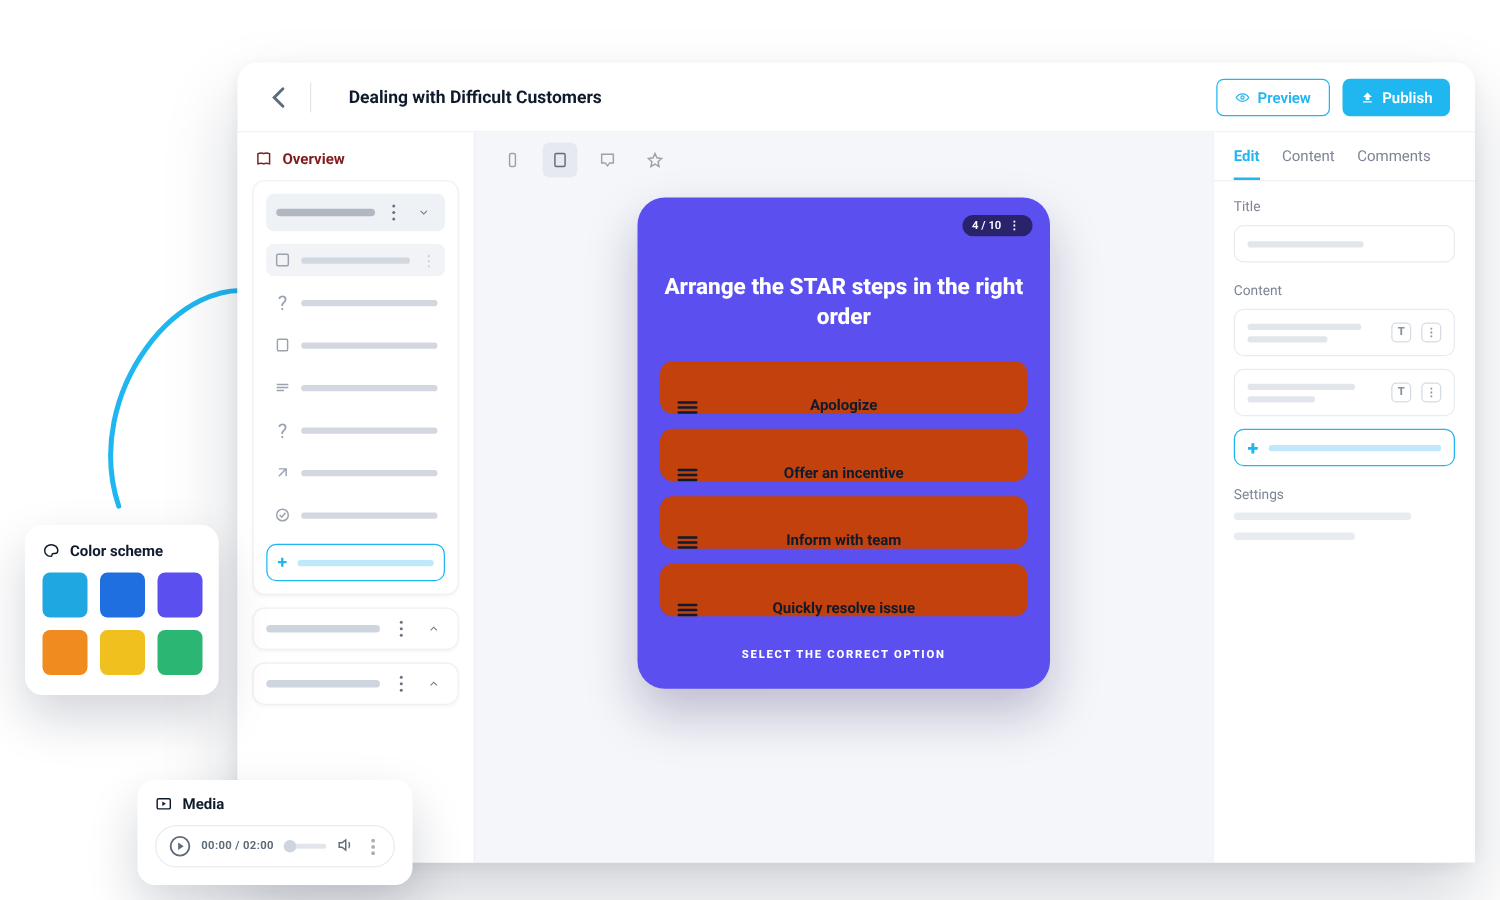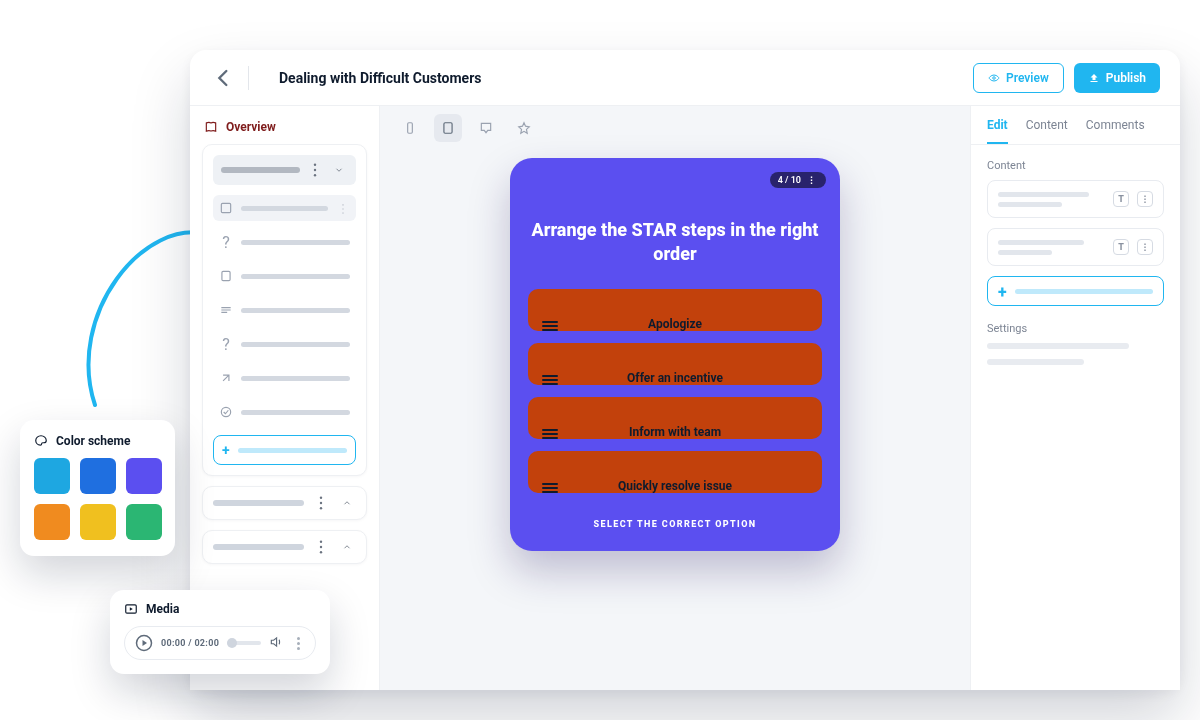--- a/index.html
+++ b/index.html
@@ -265,21 +265,21 @@
     .color-card {
       left: 20px; top: 420px; width: 155px; padding: 14px 14px 16px;
     }
     .fc-head { display:flex; align-items:center; gap:8px; font-size:12px; font-weight:700; color:#0f1b2d; margin-bottom:10px;}
     .fc-head svg{ width:14px; height:14px; color:#0f1b2d;}
     .swatches { display:grid; grid-template-columns: repeat(3,36px); grid-auto-rows:36px; gap:10px; }
     .sw { border-radius:6px; cursor:pointer;}
 
     
     .media-card {
-      left: 110px; top: 590px; width: 220px; padding: 12px 14px 14px;
+      left: 110px; top: 624px; width: 220px; padding: 12px 14px 14px;
     }
     .audio {
       border:1px solid #e8ebf0; border-radius: 20px; height:34px;
       display:flex; align-items:center; gap:8px; padding: 0 10px;
       color:#5f6b7a;
     }
     .play { width:18px; height:18px; }
     .time { font-size:9px; font-weight:700; letter-spacing: .3px; }
     .track { flex:1; height:4px; background:#e2e6ec; border-radius:2px; position:relative;}
     .track::after{content:""; position:absolute; left:0; top:-3px; width:10px; height:10px; background:#cfd5de; border-radius:50%;}
@@ -516,20 +516,26 @@
           <div class="phone-footer">SELECT THE CORRECT OPTION</div>
         </div>
       </div>
     </div>
 
     <div class="right-panel">
       <div class="tabs">
         <div class="tab active">Edit</div>
         <div class="tab">Content</div>
         <div class="tab">Comments</div>
+      </div>
+      <div class="r-section">
+        <div class="r-label">Title</div>
+        <div class="ph-input">
+            <div class="ph-bar"></div>
+          </div>
       </div>
       <div class="r-section">
         <div class="r-label">Content</div>
         <div class="ph-block">
           <div class="bars">
               <div style="width:85%"></div>
               <div style="width:60%"></div>
             </div>
           <div class="chip">T</div>
           <div class="chip">⋮</div>

